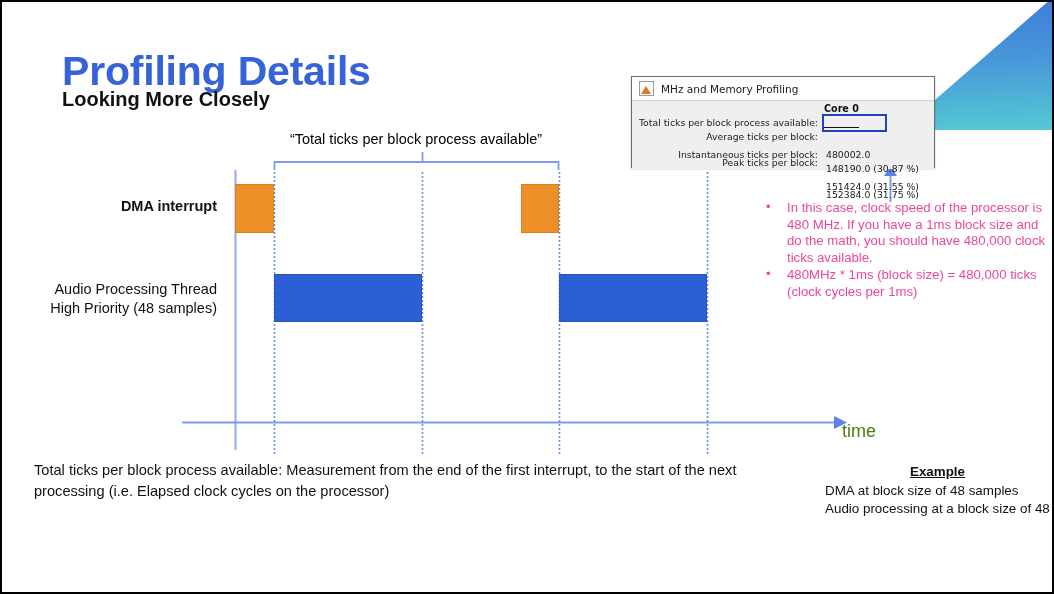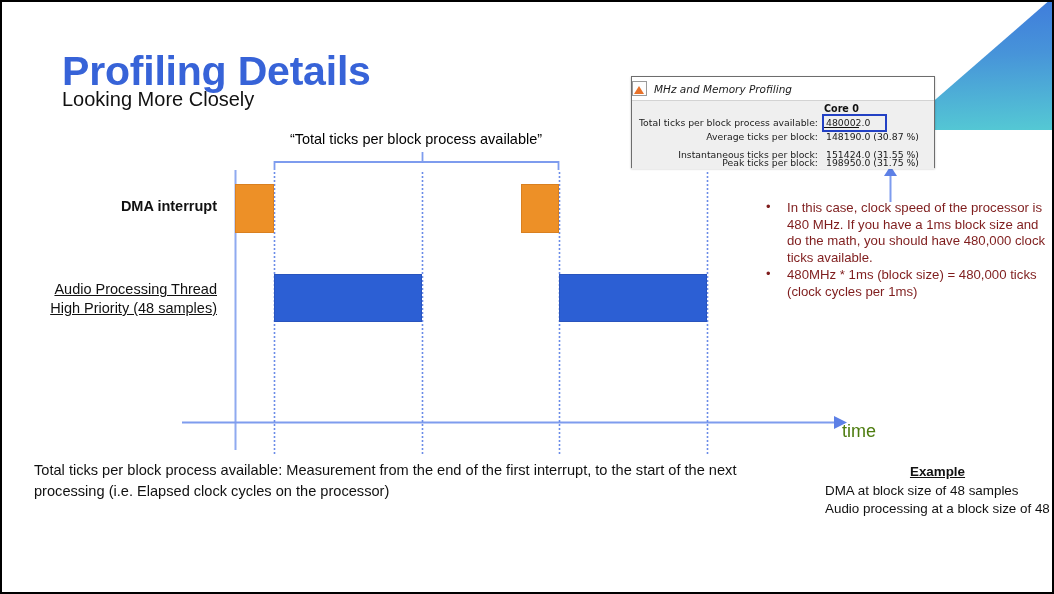--- a/index.html
+++ b/index.html
@@ -49,21 +49,21 @@
     color: #3763d8;
     letter-spacing: -0.2px;
     white-space: nowrap;
     margin-top: 20px;
   }
   #subtitle {
     position: absolute;
     left: 60px;
     top: 86px;
     font-size: 20px;
-    font-weight: normal;
+    font-weight: bold;
     color: #111111;
     white-space: nowrap;
   }
 
   
   #diagram {
     position: absolute;
     left: 0;
     top: 0;
     width: 1054px;
@@ -72,21 +72,21 @@
   }
   .dlabel {
     position: absolute;
     font-size: 14.5px;
     color: #111111;
     text-align: right;
     line-height: 19px;
     white-space: nowrap;
   }
   #label-dma   { left: 35px; top: 195px; width: 180px; font-weight: bold; }
-  #label-audio { left: 15px; top: 278px; width: 200px; text-decoration: underline; }
+  #label-audio { left: 15px; top: 278px; width: 200px; }
 
   .bracket-caption {
     position: absolute;
     left: 272px;
     top: 129px;
     width: 284px;
     text-align: center;
     font-size: 14.5px;
     color: #000000;
     white-space: nowrap;
@@ -98,21 +98,21 @@
   .blk-orange { background: #ed9027; border: 1px solid #d98020; box-sizing: border-box; }
   .blk-blue   { background: #2c5fd4; border: 1px solid #2954bd; box-sizing: border-box; }
 
   
   #bullets {
     position: absolute;
     left: 757px;
     top: 198px;
     width: 290px;
     font-size: 13.2px;
-    color: #7f1d1d;
+    color: #ec4899;
     line-height: 16.6px;
   }
   #bullets .bl {
     position: relative;
     padding-left: 28px;
     margin-bottom: 1px;
   }
   #bullets .bl::before {
     content: "\2022";
     position: absolute;
@@ -157,22 +157,22 @@
     border: 1px solid #6d6d6d;
     box-shadow: 0 1px 2px rgba(0,0,0,0.25);
     box-sizing: border-box;
     font-family: "DejaVu Sans", sans-serif;
   }
   #panel-titlebar {
     height: 23px;
     background: #ffffff;
     display: flex;
     align-items: center;
+    padding-left: 7px;
     box-sizing: border-box;
-    font-style: italic;
   }
   #panel-icon {
     width: 13px;
     height: 13px;
     border: 1px solid #9a9a9a;
     background: #fdfdfd;
     margin-right: 7px;
     position: relative;
     flex: 0 0 auto;
   }
@@ -221,20 +221,21 @@
     position: absolute;
     left: 0;
     width: 186px;
     text-align: right;
     white-space: nowrap;
   }
   .prow .pv {
     position: absolute;
     left: 194px;
     white-space: nowrap;
+    margin-top: 32px;
   }
   #row0 { top: 16px; }
   #row1 { top: 30px; }
   #row2 { top: 48px; }
   #row3 { top: 56px; }
   #hl-box {
     position: absolute;
     left: 190px;
     top: 13px;
     width: 65px;
@@ -305,21 +306,21 @@
       <div class="prow" id="row1">
         <span class="pk">Average ticks per block:</span>
         <span class="pv">148190.0 (30.87 %)</span>
       </div>
       <div class="prow" id="row2">
         <span class="pk">Instantaneous ticks per block:</span>
         <span class="pv">151424.0 (31.55 %)</span>
       </div>
       <div class="prow" id="row3">
         <span class="pk">Peak ticks per block:</span>
-        <span class="pv">198950.0 (31.75 %)</span>
+        <span class="pv">152384.0 (31.75 %)</span>
       </div>
 
       <div id="hl-box"></div>
     </div>
   </div>
 
   <div id="bullets">
     <div class="bl">In this case, clock speed of the processor is 480 MHz.  If you have a 1ms block size and do the math, you should have 480,000 clock ticks available.</div>
     <div class="bl">480MHz * 1ms (block size) = 480,000 ticks (clock cycles per 1ms)</div>
   </div>

